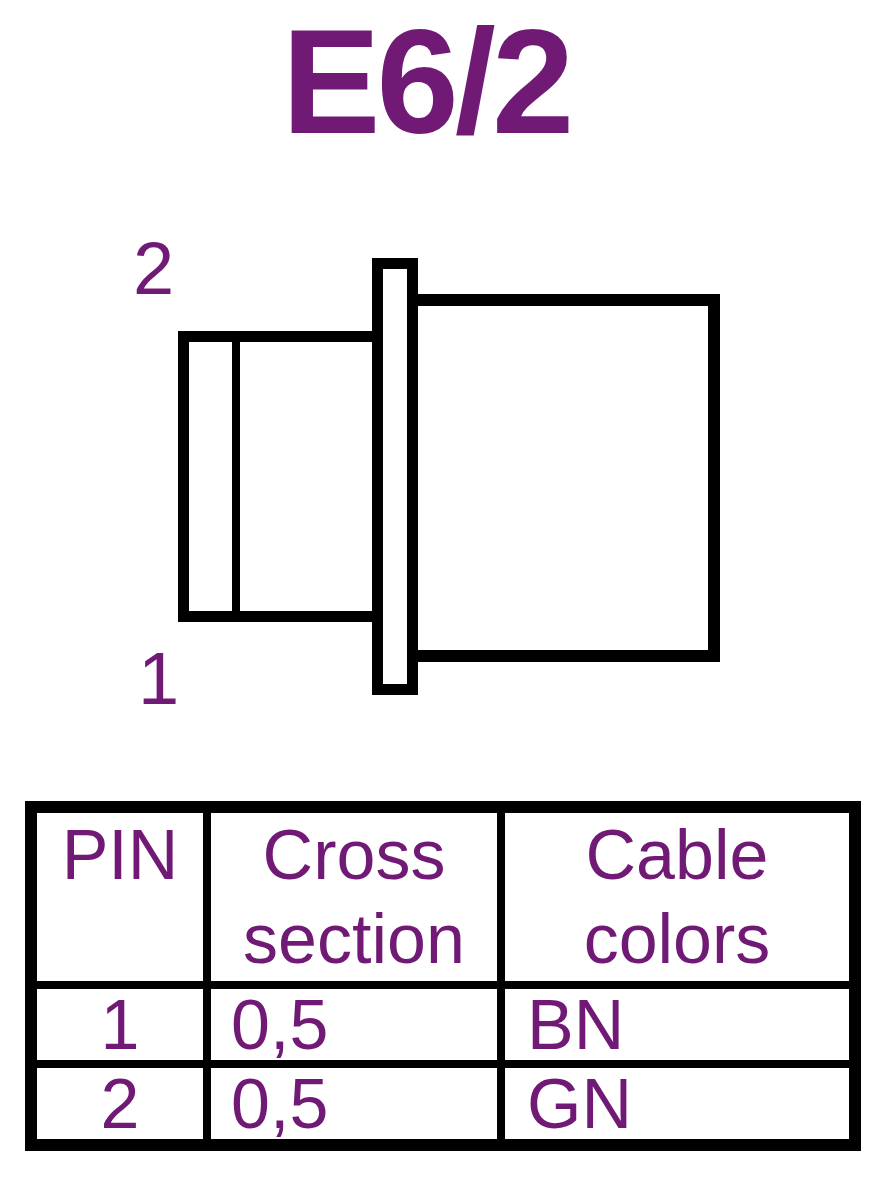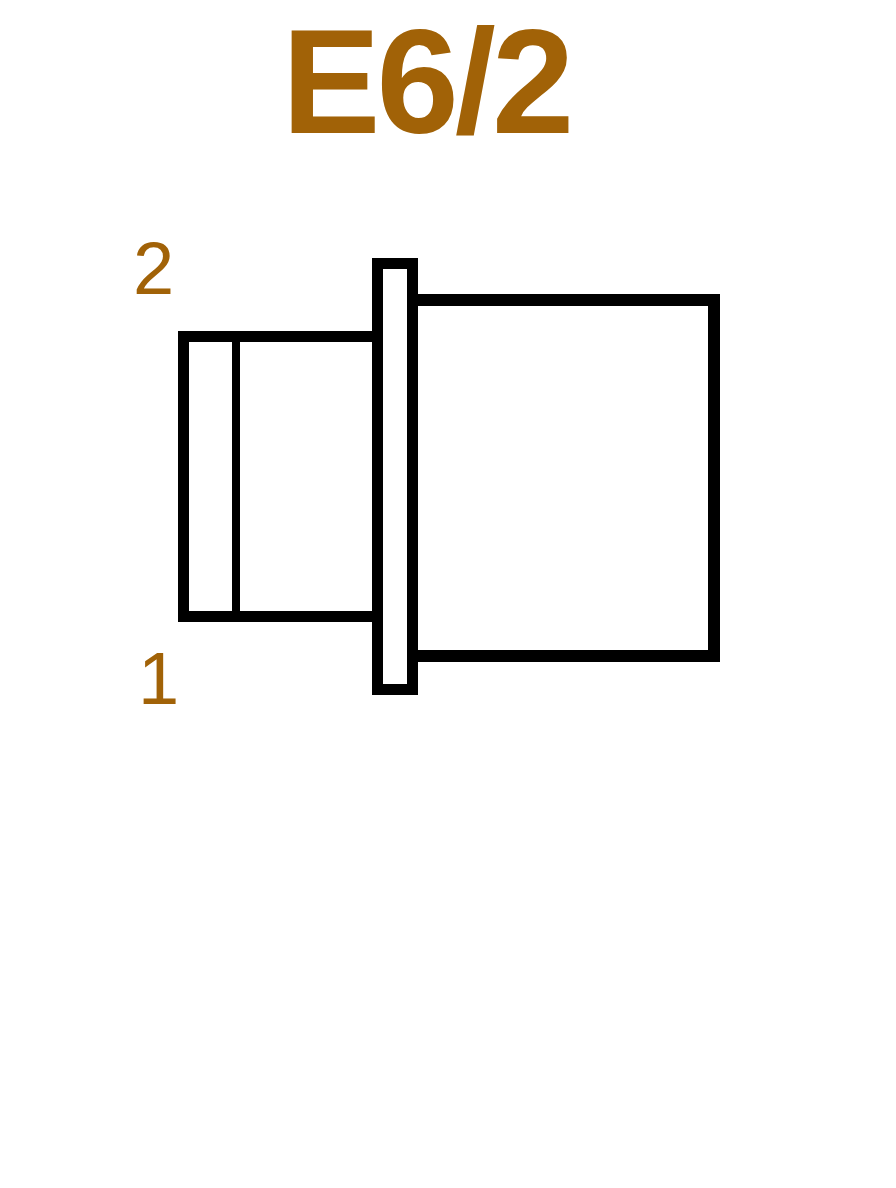--- a/index.html
+++ b/index.html
@@ -5,21 +5,21 @@
   html, body {
     margin: 0;
     padding: 0;
     background: #ffffff;
   }
   .page {
     position: relative;
     width: 896px;
     height: 1188px;
     background: #ffffff;
-    color: #a16207;
+    color: #701a75;
     font-family: "Liberation Sans", sans-serif;
     overflow: hidden;
   }
 
   
   .title {
     position: absolute;
     left: 0;
     top: 8px;
     width: 852px;
@@ -136,14 +136,42 @@
     <span class="pin-label pin-2">2</span>
     <span class="pin-label pin-1">1</span>
 
     <div class="shape rect-right"></div>
     <div class="shape rect-left">
       <div class="inner-line"></div>
     </div>
     <div class="shape flange"></div>
   </div>
 
+  <table class="pin-table">
+    <colgroup>
+      <col class="col-pin">
+      <col class="col-cross">
+      <col class="col-color">
+    </colgroup>
+    <thead>
+      <tr>
+        <th>PIN</th>
+        <th>Cross
+section</th>
+        <th>Cable
+colors</th>
+      </tr>
+    </thead>
+    <tbody>
+      <tr>
+        <td class="cell-pin">1</td>
+        <td class="cell-cross">0,5</td>
+        <td class="cell-color">BN</td>
+      </tr>
+      <tr>
+        <td class="cell-pin">2</td>
+        <td class="cell-cross">0,5</td>
+        <td class="cell-color">GN</td>
+      </tr>
+    </tbody>
+  </table>
 
 </div>
 
 </body></html>

